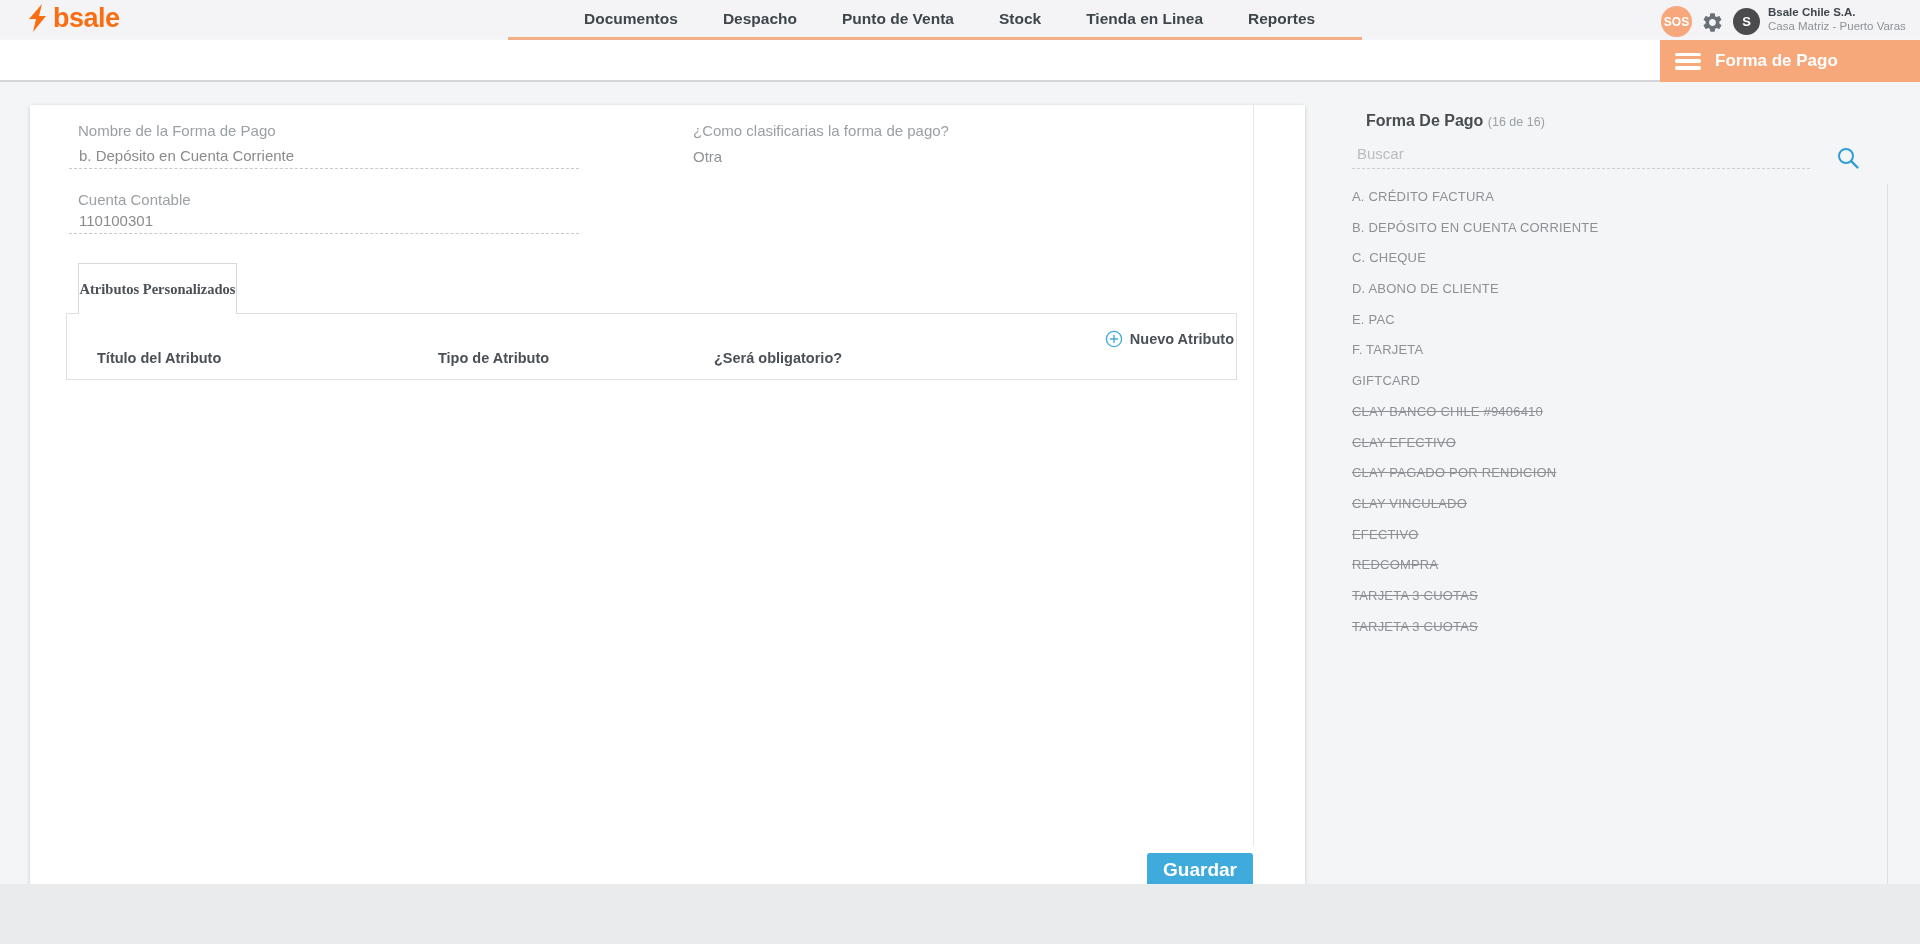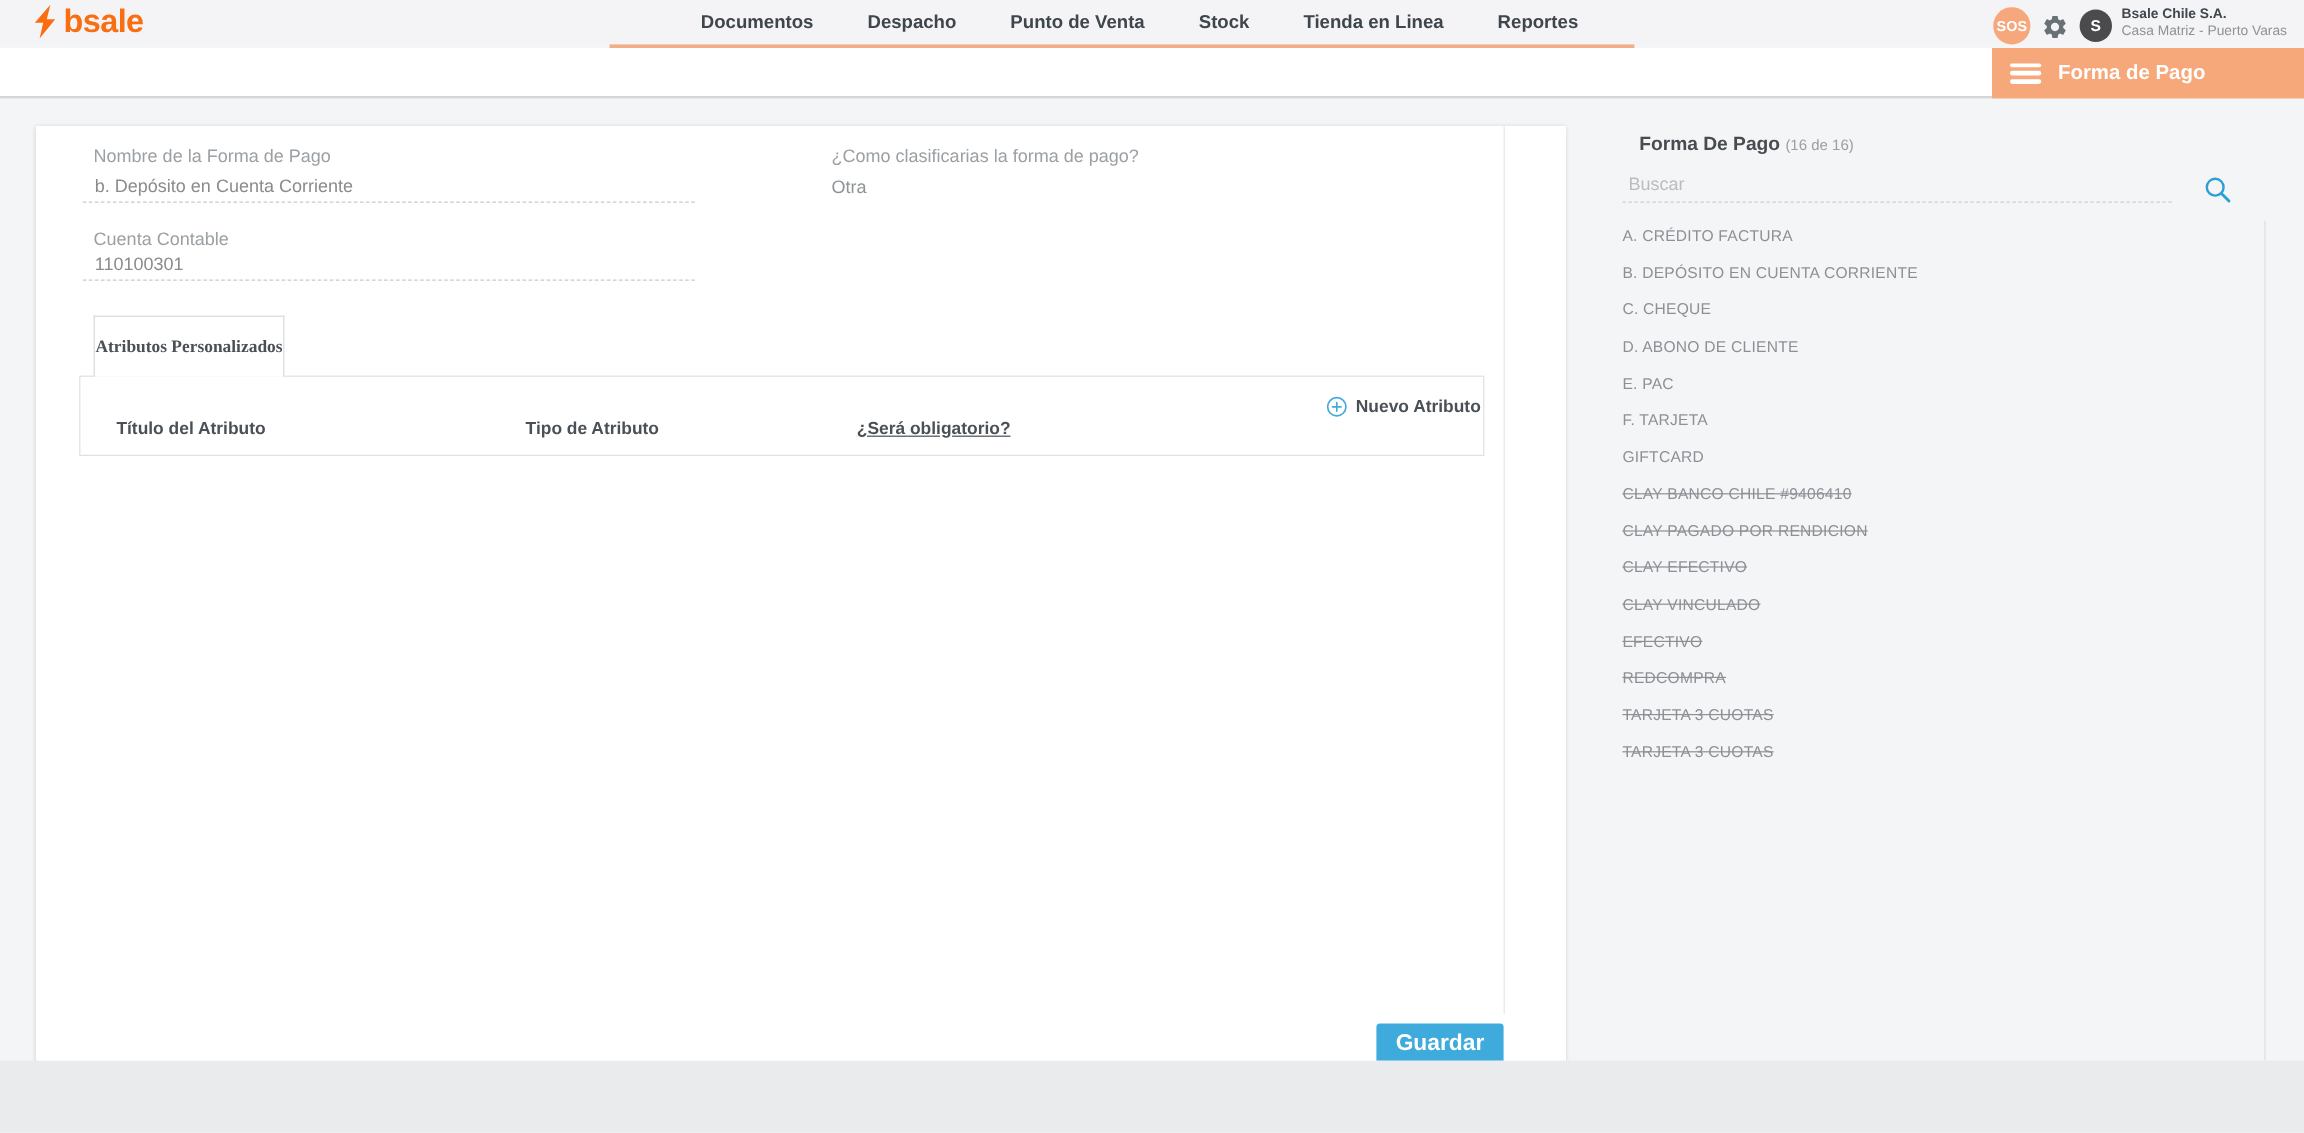--- a/index.html
+++ b/index.html
@@ -42,21 +42,21 @@
   .val-classify { position:absolute; left:663px; top:43px; font-size:15px; color:#8f9396; cursor:pointer; }
   .dashed-input { position:absolute; height:26px; border:none; outline:none; background:transparent;
     border-bottom:1px dashed #c9c9c9; font-family:"Liberation Sans",sans-serif; font-size:15px; color:#8b8b8b; padding:0 0 0 10px; }
   .inp-name { left:39px; top:38px; width:510px; }
   .inp-account { left:39px; top:103px; width:510px; }
   .attr-tab { position:absolute; left:48px; top:158px; width:159px; height:51px; background:#fff;
     border:1px solid #d9d9d9; border-bottom:none; z-index:2; text-align:center; line-height:50px;
     font-size:14.5px; font-weight:700; color:#4a5055; cursor:pointer;font-family:Liberation Serif, serif; }
   .attr-box { position:absolute; left:36px; top:208px; width:1171px; height:67px; border:1px solid #e0e0e0; }
   .th { position:absolute; font-size:14.5px; font-weight:700; color:#4a5055; top:36px; white-space:nowrap; }
-  .th1 { left:30px; } .th2 { left:371px; } .th3 { left:647px;text-decoration:underline; }
+  .th1 { left:30px; } .th2 { left:371px; } .th3 { left:647px; }
   .new-attr { position:absolute; right:2px; top:16px; display:flex; align-items:center; gap:7px; cursor:pointer; }
   .new-attr span { font-size:14.5px; font-weight:700; color:#4a5055; }
   .v-divider { position:absolute; left:1223px; top:0; width:1px; height:740px; background:#e6e6e8; }
   .btn-save { position:absolute; left:1117px; top:748px; width:106px; height:33px; background:#3fabdd;
     border:none; border-radius:3px; color:#fff; font-size:19px; font-weight:700; font-family:"Liberation Sans",sans-serif;
     cursor:pointer; line-height:31px; text-align:center; }
   .link-deact { position:absolute; left:1092px; top:790px; font-size:13.5px; font-weight:700; color:#a3a8ac; cursor:pointer; }
   .link-cancel { position:absolute; left:1172px; top:790px; font-size:13.5px; font-weight:700; color:#a3a8ac; cursor:pointer; }
   
   .sb-title { position:absolute; left:1352px; top:112px; font-size:16px; font-weight:700; color:#474c51;margin-left:14px; }
@@ -172,22 +172,22 @@
 
   <div class="sb-list">
       <div class="sb-item">A. CRÉDITO FACTURA</div>
       <div class="sb-item">B. DEPÓSITO EN CUENTA CORRIENTE</div>
       <div class="sb-item">C. CHEQUE</div>
       <div class="sb-item">D. ABONO DE CLIENTE</div>
       <div class="sb-item">E. PAC</div>
       <div class="sb-item">F. TARJETA</div>
       <div class="sb-item">GIFTCARD</div>
       <div class="sb-item struck">CLAY BANCO CHILE #9406410</div>
+      <div class="sb-item struck">CLAY EFECTIVO</div>
       <div class="sb-item struck">CLAY PAGADO POR RENDICION</div>
-      <div class="sb-item struck">CLAY EFECTIVO</div>
       <div class="sb-item struck">CLAY VINCULADO</div>
       <div class="sb-item struck">EFECTIVO</div>
       <div class="sb-item struck">REDCOMPRA</div>
       <div class="sb-item struck">TARJETA 3 CUOTAS</div>
       <div class="sb-item struck">TARJETA 3 CUOTAS</div>
     </div>
 
   <div class="sb-scroll"></div>
   <div class="sb-bottom"></div>
 

